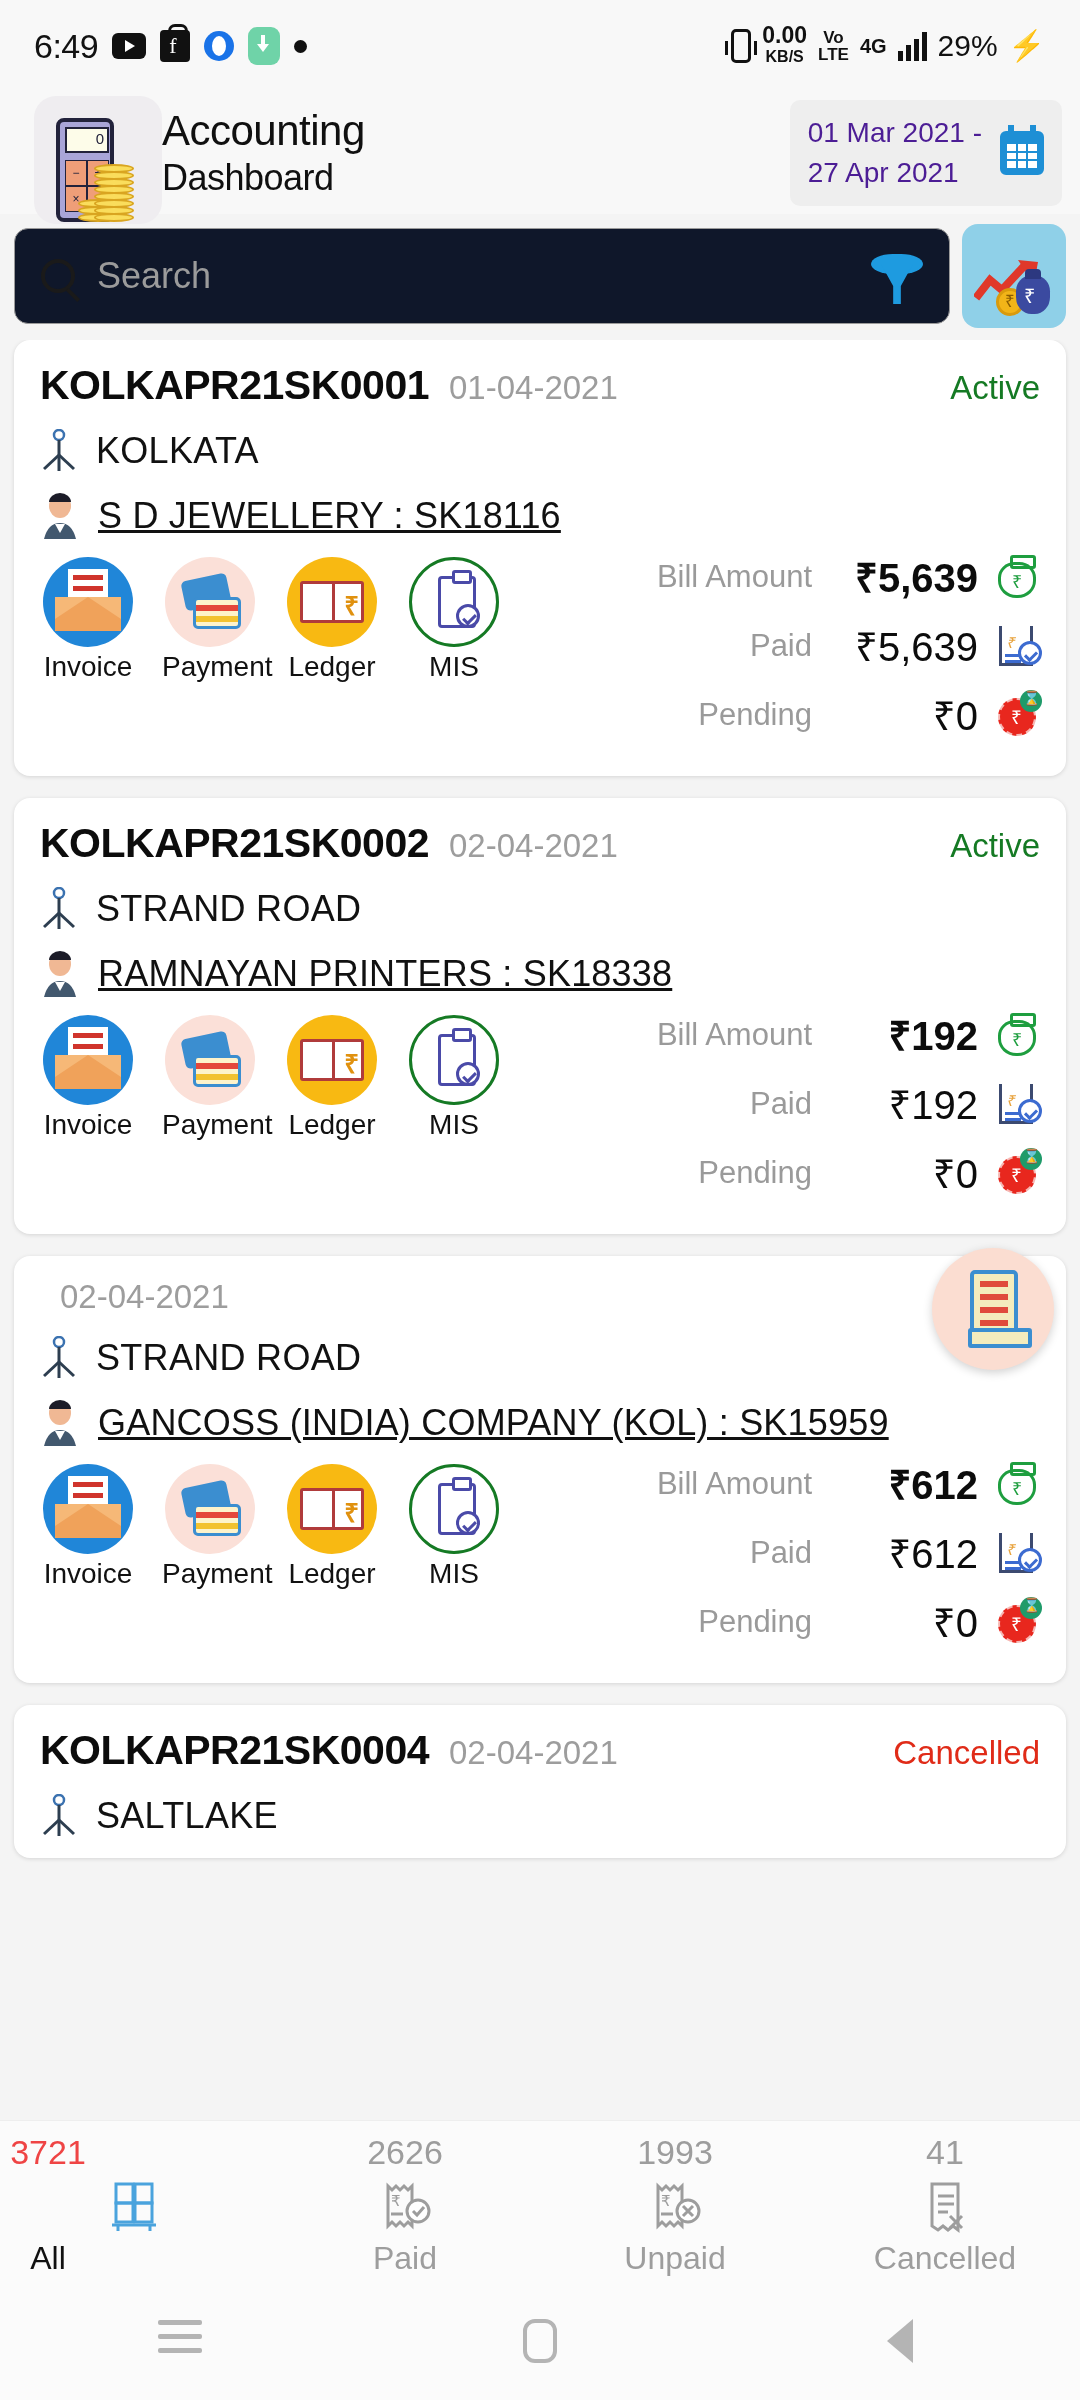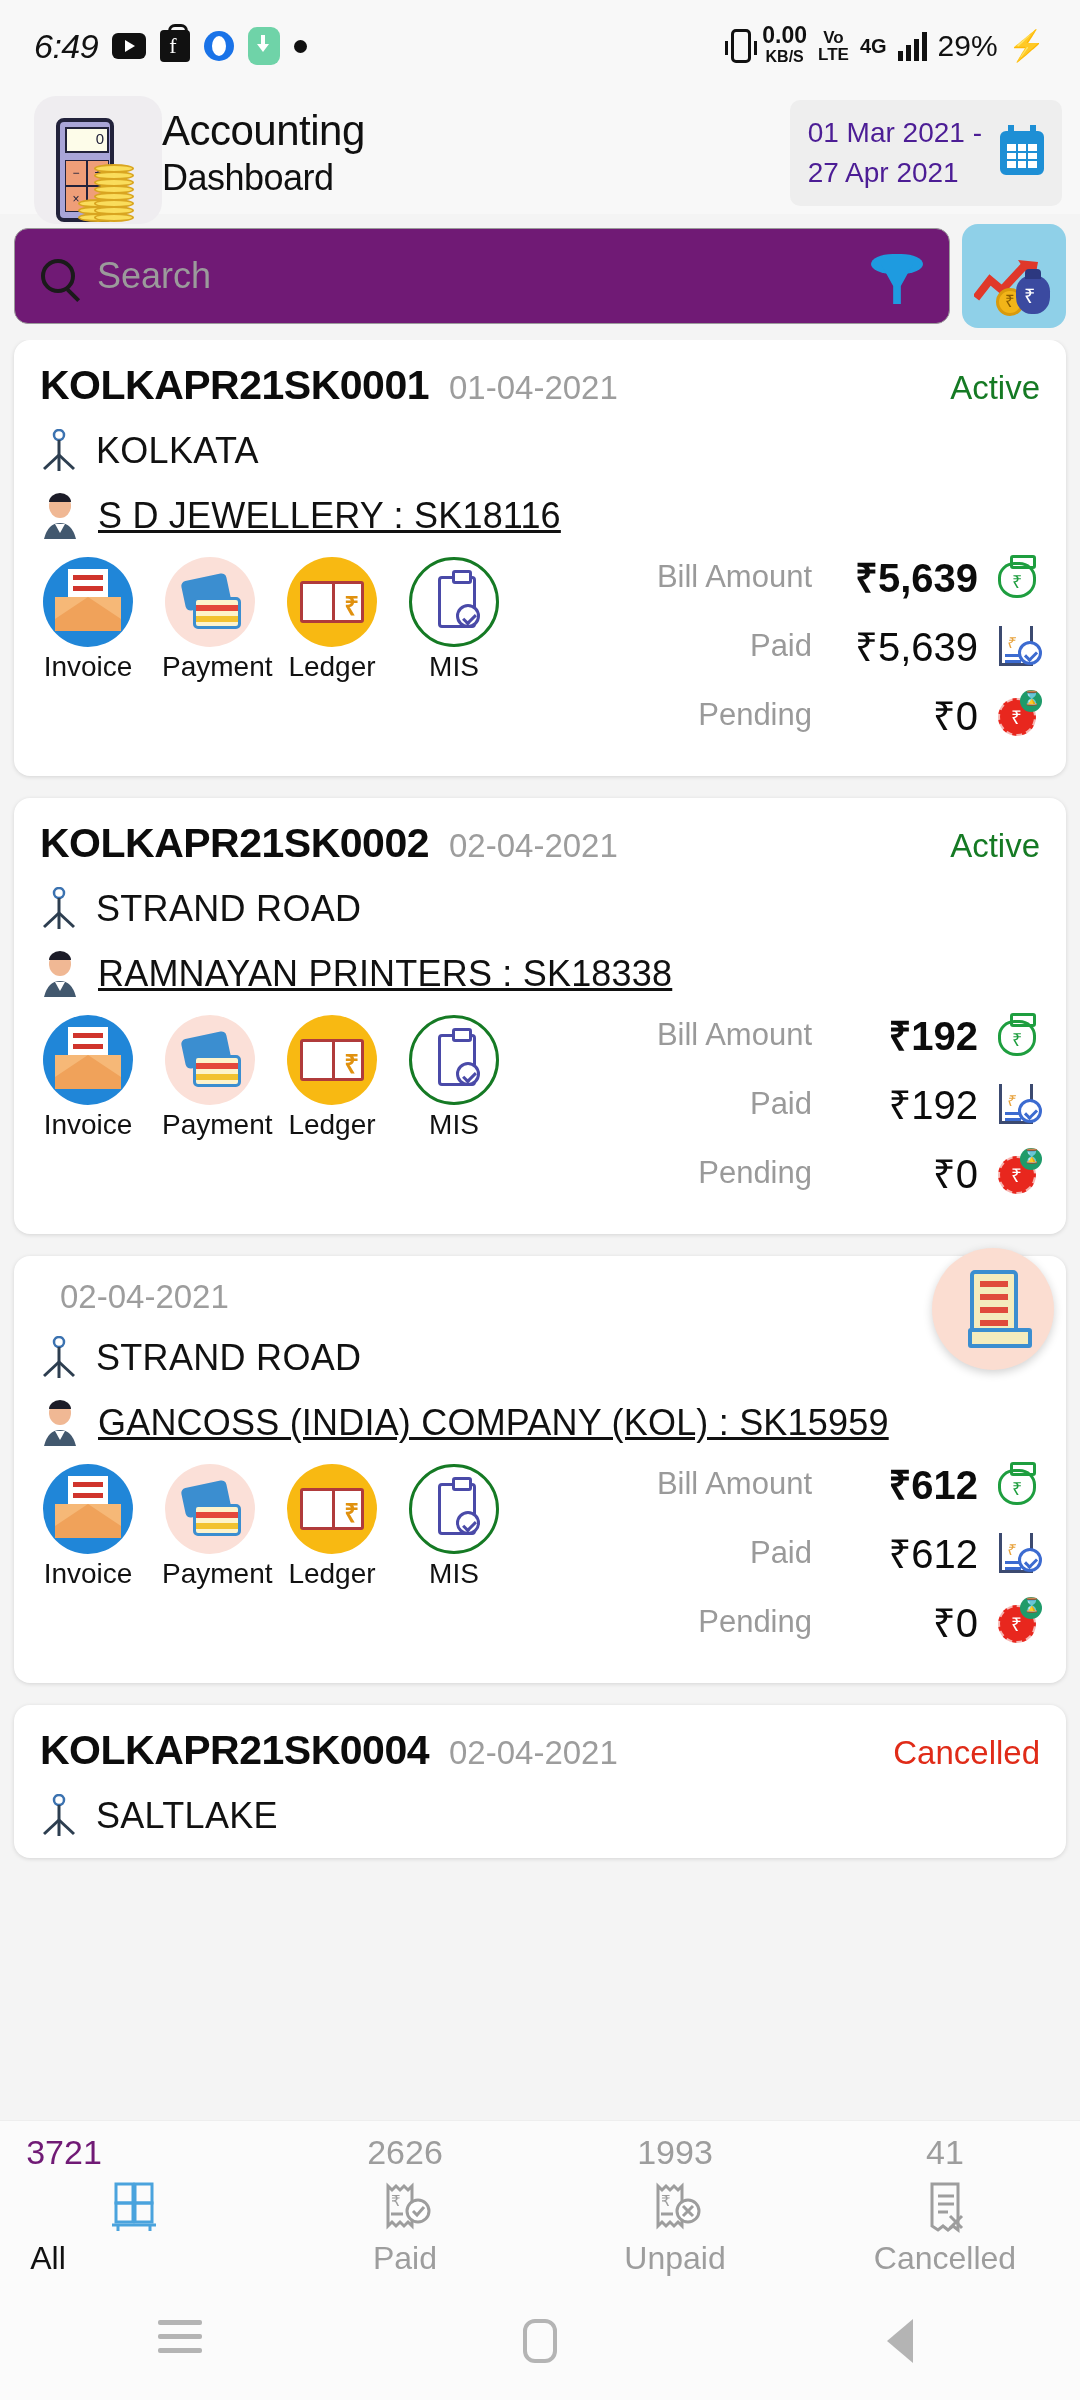--- a/index.html
+++ b/index.html
@@ -10,21 +10,21 @@
     overflow:hidden;
     position:relative;
   }
 
   
   .statusbar{
     height:92px; display:flex; align-items:center;
     padding:0 34px; background:#f8f8f8;
   }
   .sb-left{display:flex;align-items:center;gap:14px;}
-  .sb-time{font-size:34px;color:#121212;letter-spacing:-0.5px;font-style:italic;}
+  .sb-time{font-size:34px;color:#121212;letter-spacing:-0.5px;}
   .sb-right{margin-left:auto;display:flex;align-items:center;gap:11px;}
   .ic-yt{width:34px;height:26px;background:#111;border-radius:6px;position:relative;}
   .ic-yt:after{content:"";position:absolute;left:13px;top:7px;border-left:10px solid #fff;border-top:6px solid transparent;border-bottom:6px solid transparent;}
   .ic-fk{width:30px;height:32px;background:#111;border-radius:4px;position:relative;}
   .ic-fk:before{content:"";position:absolute;left:8px;top:-6px;width:14px;height:10px;border:3px solid #111;border-bottom:none;border-radius:7px 7px 0 0;}
   .ic-fk:after{content:"f";position:absolute;left:9px;top:3px;color:#fff;font-size:22px;line-height:26px;font-family:"Liberation Serif",serif;}
   .ic-opera{width:30px;height:30px;border-radius:50%;background:#1a73e8;position:relative;}
   .ic-opera:after{content:"";position:absolute;left:8px;top:5px;width:14px;height:20px;border-radius:50%;background:#fff;}
   .ic-dl{width:32px;height:38px;border-radius:9px;background:#6fd3a8;position:relative;}
   .ic-dl:after{content:"";position:absolute;left:13px;top:8px;width:4px;height:14px;background:#fff;box-shadow:0 0 0 0 #fff;}
@@ -72,21 +72,21 @@
   .dr-text{font-size:28px;font-weight:normal;color:#4c1d95;line-height:40px;white-space:nowrap;}
   .cal-ic{width:44px;height:44px;border:4px solid #1e8fd5;border-radius:6px;position:relative;background:#1e8fd5;flex:0 0 auto;}
   .cal-ic:before{content:"";position:absolute;left:4px;top:-10px;width:6px;height:10px;background:#1e8fd5;}
   .cal-ic:after{content:"";position:absolute;right:4px;top:-10px;width:6px;height:10px;background:#1e8fd5;}
   .cal-grid{position:absolute;left:3px;top:9px;width:30px;height:24px;display:grid;grid-template-columns:repeat(3,1fr);grid-template-rows:repeat(3,1fr);gap:2px;}
   .cal-grid span{background:#fff;}
 
   
   .searchrow{display:flex;align-items:center;gap:12px;padding:10px 14px 12px 14px;background:#f4f4f4;}
   .searchbox{
-    flex:1;height:96px;background:#701a75;border:1.5px solid #9a9a9a;border-radius:14px;
+    flex:1;height:96px;background:#0f172a;border:1.5px solid #9a9a9a;border-radius:14px;
     display:flex;align-items:center;padding:0 26px;gap:22px;
   }
   .mag{width:34px;height:34px;border:4px solid #1a1a1a;border-radius:50%;position:relative;flex:0 0 auto;}
   .mag:after{content:"";position:absolute;right:-10px;bottom:-8px;width:16px;height:4px;background:#1a1a1a;transform:rotate(45deg);}
   .search-ph{font-size:36px;color:#9b9b9b;flex:1;}
   .funnel{width:52px;height:52px;position:relative;flex:0 0 auto;}
   .funnel:before{content:"";position:absolute;left:0;top:4px;width:52px;height:20px;background:#1e9be0;border-radius:50%/60%;}
   .funnel:after{content:"";position:absolute;left:10px;top:14px;width:32px;height:40px;background:#1e9be0;clip-path:polygon(0 0,100% 0,62% 55%,62% 100%,38% 100%,38% 55%);}
   .analytics{
     width:104px;height:104px;border-radius:16px;background:#8fd0e8;position:relative;flex:0 0 auto;overflow:hidden;
@@ -175,21 +175,21 @@
   .fab .scroll i{display:block;height:6px;background:#e04b3c;margin:7px 6px 0 6px;}
   .fab .scroll:after{content:"";position:absolute;left:-6px;bottom:-8px;width:56px;height:12px;background:#f4ecbd;border:4px solid #3b8ed0;border-radius:3px;}
 
   
   .tabs{
     position:absolute;left:0;bottom:118px;width:1080px;height:162px;background:#fbfbfb;
     display:flex;align-items:flex-start;padding-top:12px;border-top:1px solid #eee;z-index:40;
   }
   .tab{flex:1;text-align:center;}
   .tab-count{font-size:34px;color:#9d9d9d;}
-  .tab-count.act{color:#701a75;margin-left:16px;}
+  .tab-count.act{color:#ef4444;}
   .tab-label{font-size:32px;color:#9d9d9d;margin-top:2px;}
   .tab-label.act{color:#111;}
   .tab-ic{height:62px;display:flex;align-items:center;justify-content:center;margin:4px 0 0 0;}
   .tab-ic svg{height:58px;width:58px;}
 
   
   .navbar{position:absolute;left:0;bottom:0;width:1080px;height:118px;background:#fbfbfb;display:flex;align-items:center;justify-content:space-around;}
   .nv{width:150px;display:flex;align-items:center;justify-content:center;}
   .nv-recent i{display:block;width:44px;height:5px;background:#b4b4b4;margin-bottom:9px;border-radius:2px;}
   .nv-home{width:34px;height:44px;border:4px solid #b4b4b4;border-radius:12px;}

